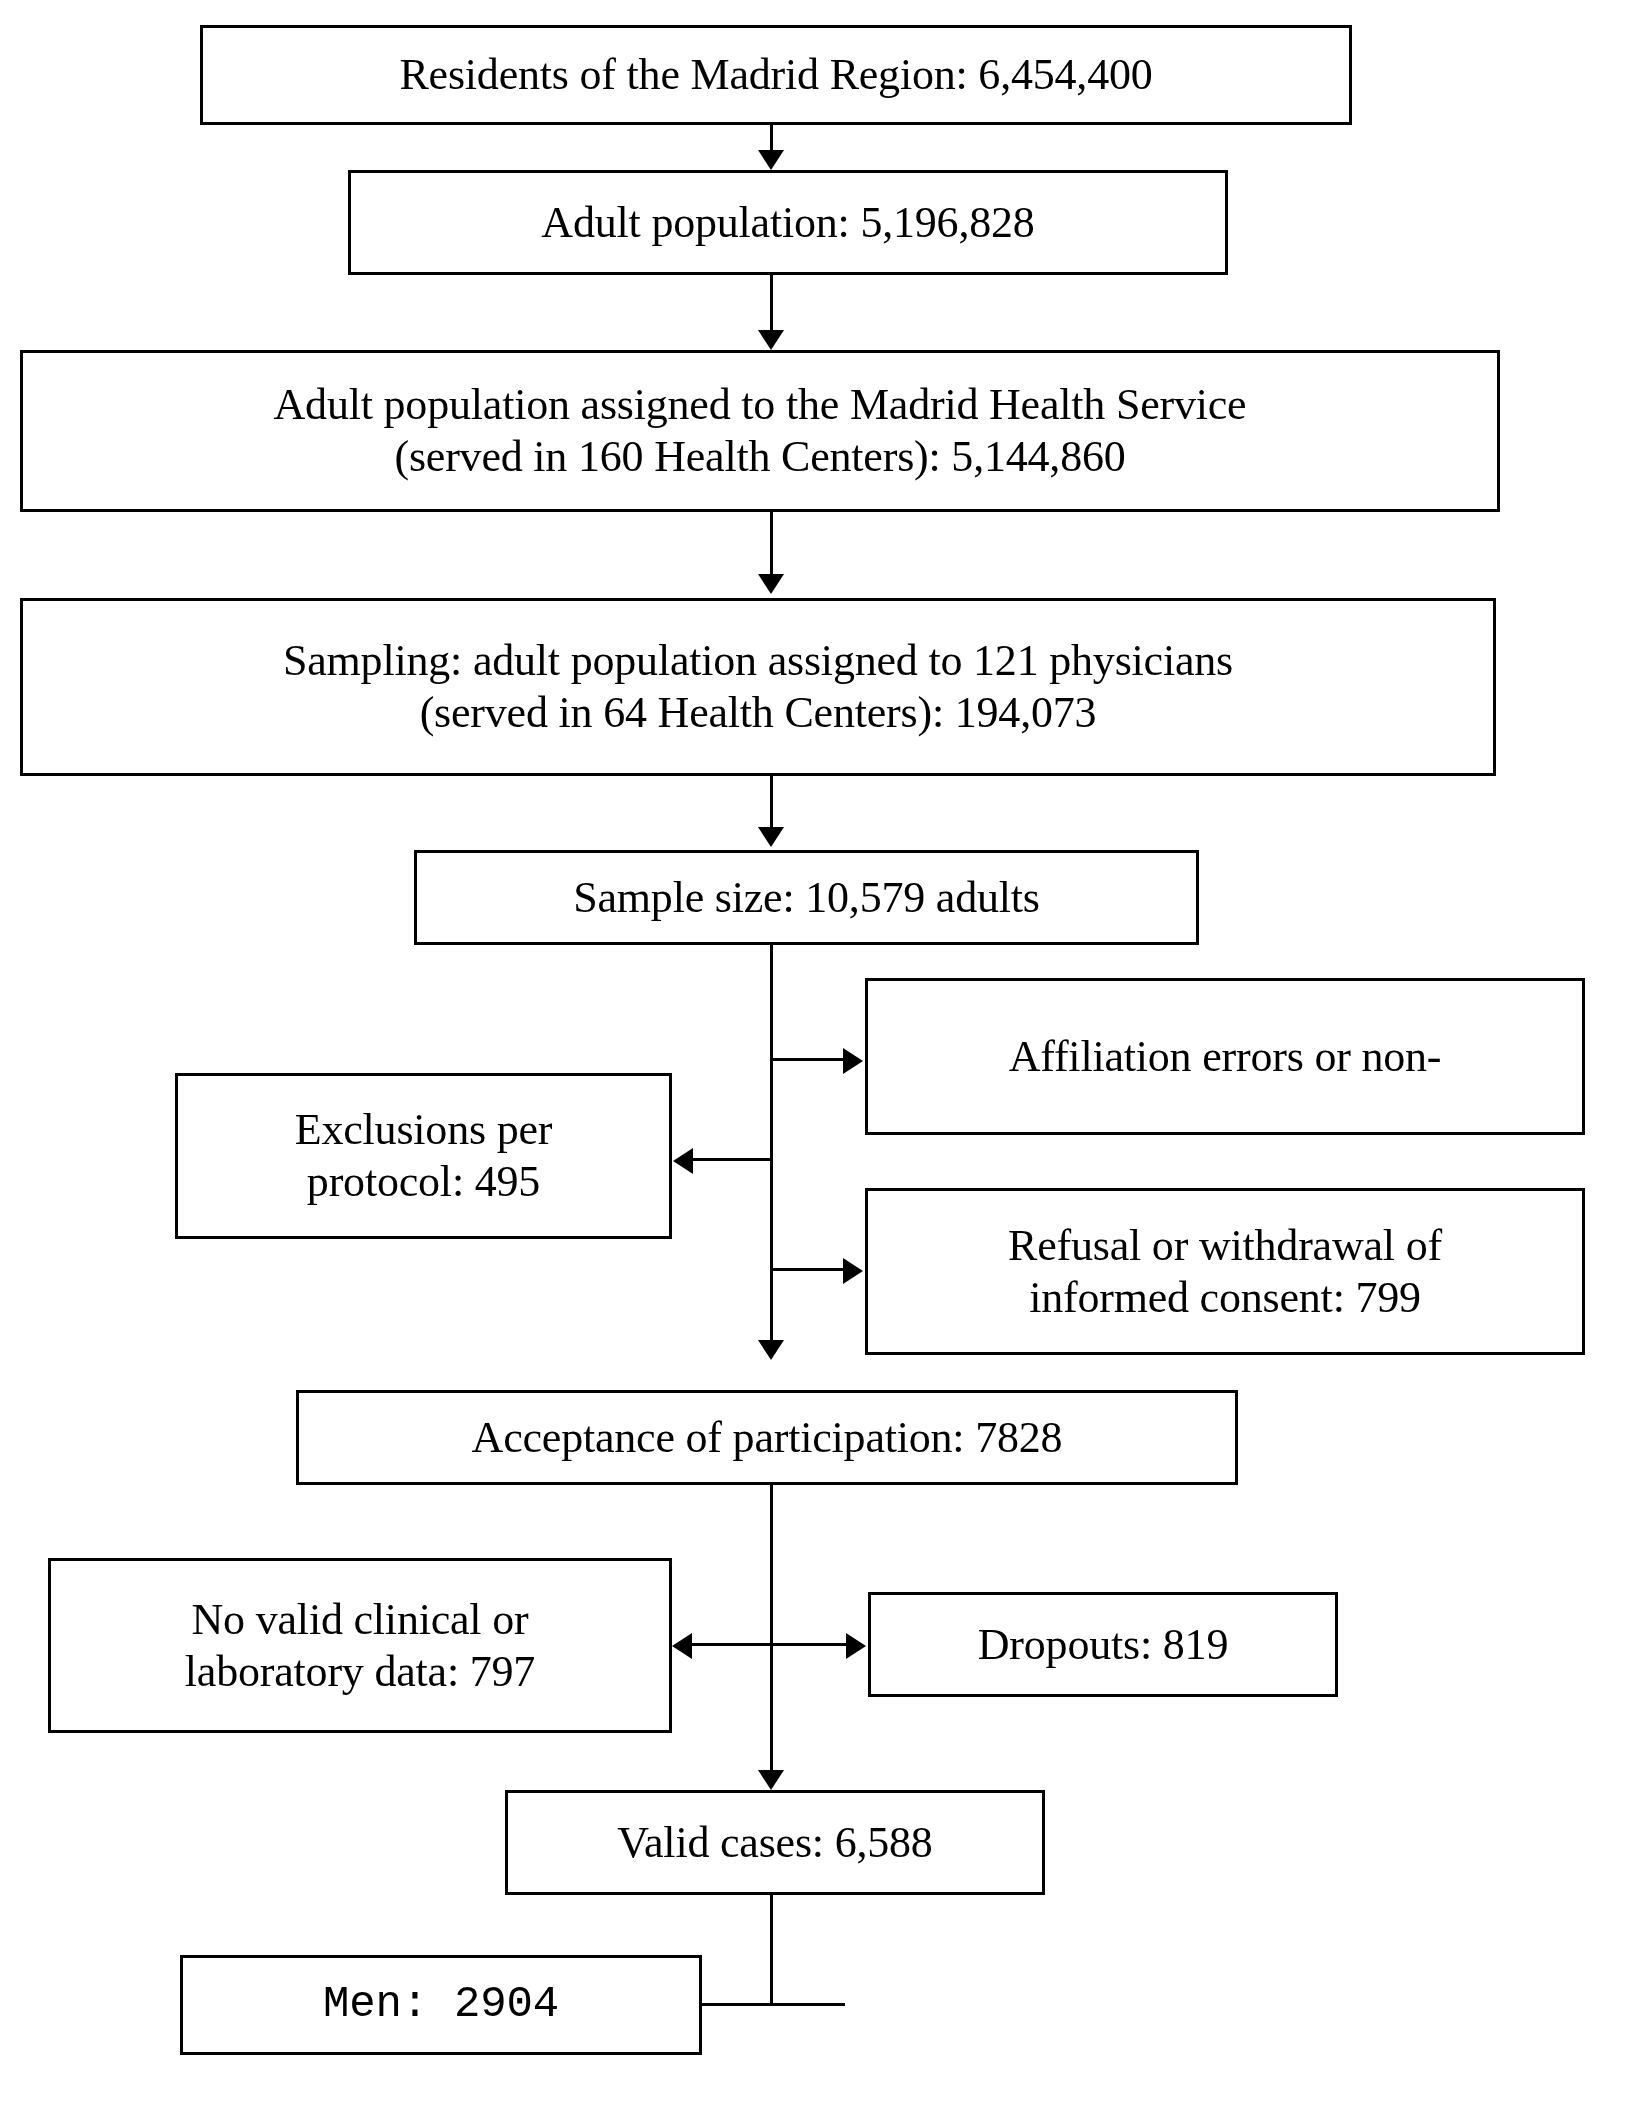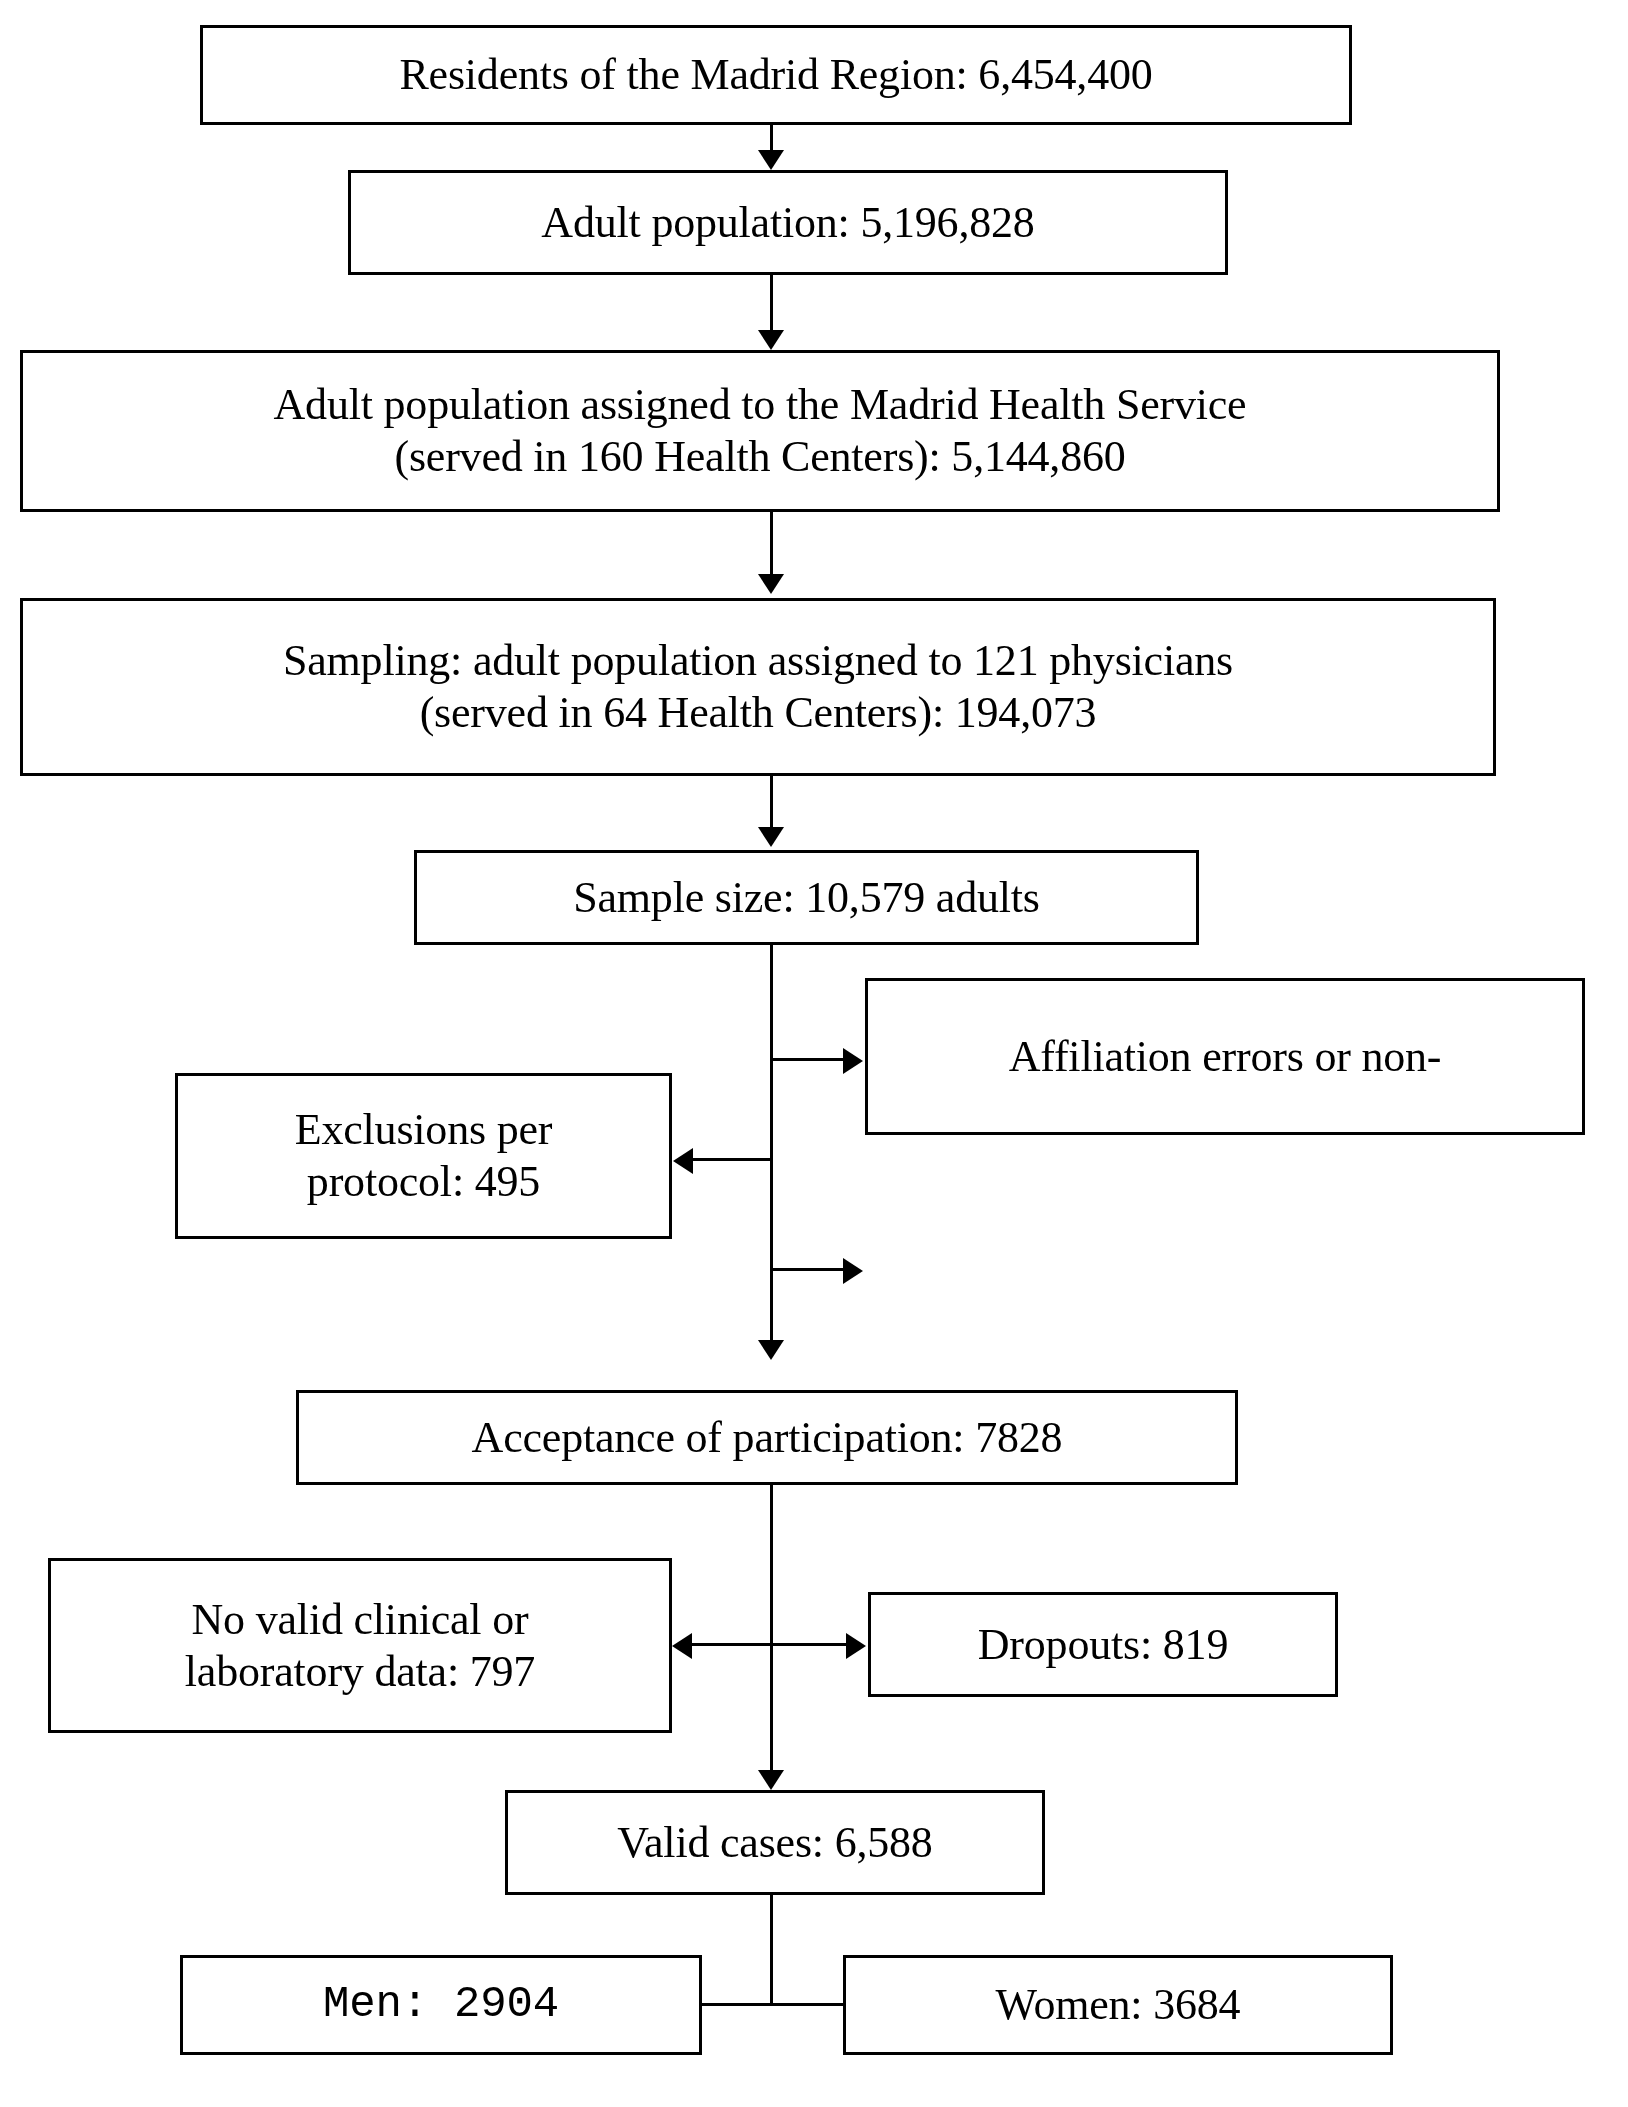--- a/index.html
+++ b/index.html
@@ -123,20 +123,26 @@
     </span>
   </div>
 
   <div class="node" style="left:175px;top:1073px;width:497px;height:166px;">
     <span class="txt">
       <span class="l2">Exclusions per</span>
       <span class="l2">protocol: 495</span>
     </span>
   </div>
 
+  <div class="node" style="left:865px;top:1188px;width:720px;height:167px;">
+    <span class="txt">
+      <span class="l2">Refusal or withdrawal of</span>
+      <span class="l2">informed consent: 799</span>
+    </span>
+  </div>
 
   <div class="node" style="left:296px;top:1390px;width:942px;height:95px;">
     <span class="txt">
         <span class="l2">Acceptance of participation: 7828</span>
       </span>
   </div>
 
   <div class="vline" style="left:770px;top:1485px;height:290px;"></div>
   <div class="arrow-down" style="left:758px;top:1770px;"></div>
 
@@ -168,19 +174,14 @@
   <div class="vline" style="left:770px;top:1895px;height:110px;"></div>
   <div class="hline" style="left:700px;top:2003px;width:73px;"></div>
   <div class="hline" style="left:770px;top:2003px;width:75px;"></div>
 
   <div class="node" style="left:180px;top:1955px;width:522px;height:100px;font-family:Liberation Mono, monospace;">
     <span class="txt">
         <span class="l2">Men: 2904</span>
       </span>
   </div>
 
-  <div class="node" style="left:843px;top:1955px;width:550px;height:100px;">
-    <span class="txt">
-        <span class="l2">Women: 3684</span>
-      </span>
-  </div>
 
 </div>
 
 </body></html>

